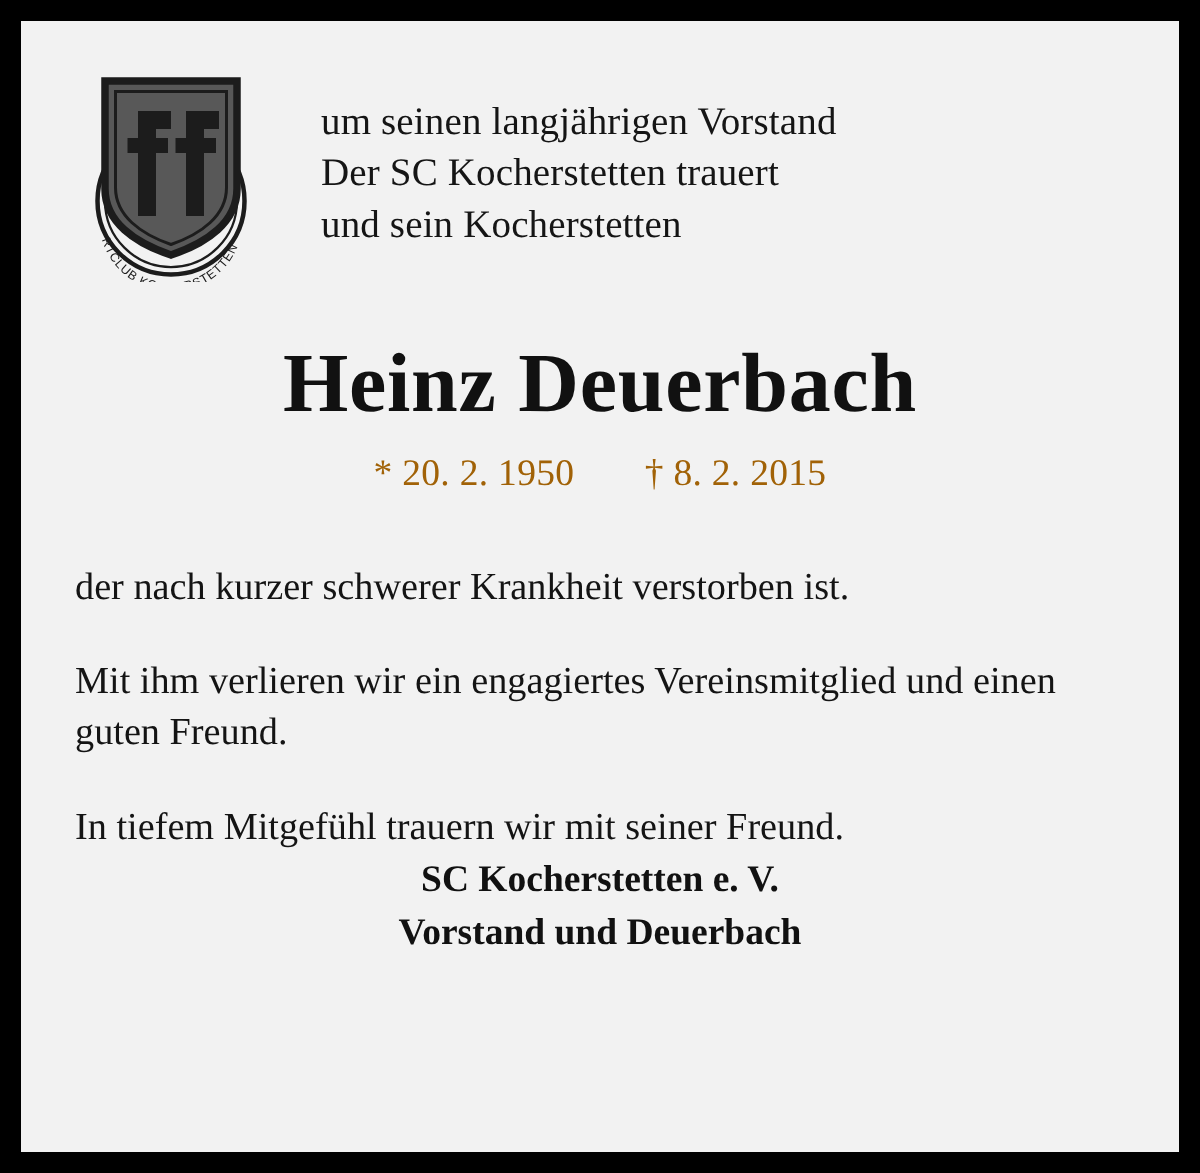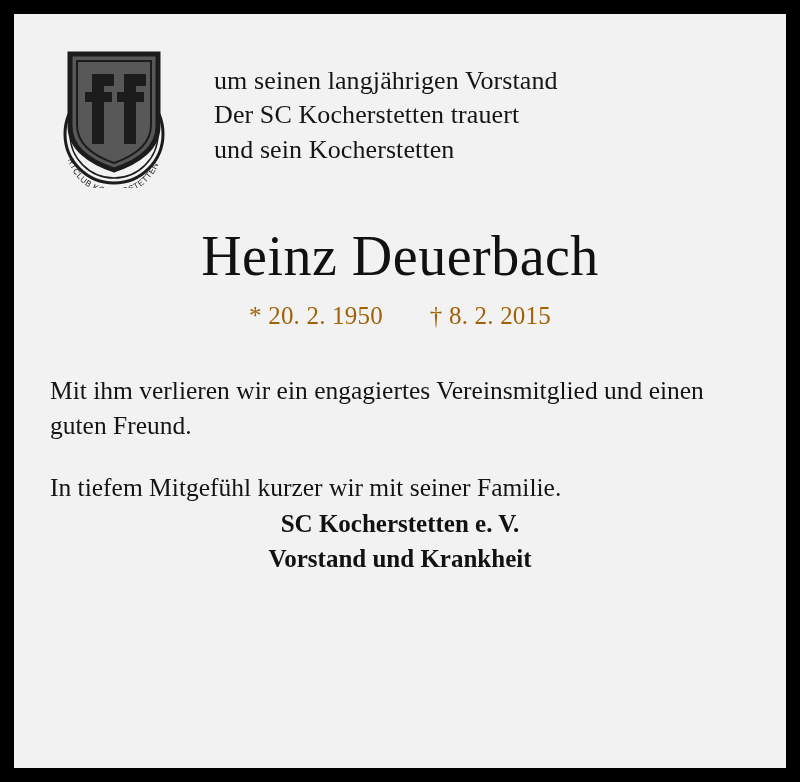--- a/index.html
+++ b/index.html
@@ -50,21 +50,21 @@
     line-height: 1.32;
     color: #151515;
     letter-spacing: 0.1px;
   }
   .header-text div { white-space: nowrap; }
 
   
   .name {
     text-align: center;
     font-size: 56px;
-    font-weight: normal;
+    font-weight: bold;
     color: #111111;
     margin-top: 36px;
     letter-spacing: 0.5px;
   }
   .dates {
     text-align: center;
     font-size: 25px;
     color: #a16207;
     margin-top: 14px;
     letter-spacing: 0.2px;
@@ -140,23 +140,24 @@
 
     <div class="name">Heinz Deuerbach</div>
 
     <div class="dates">
       <span>* 20. 2. 1950</span>
       <span class="gap"></span>
       <span>† 8. 2. 2015</span>
     </div>
 
     <div class="body-text">
+      <p>der nach kurzer schwerer Krankheit verstorben ist.</p>
       <p>Mit ihm verlieren wir ein engagiertes Vereinsmitglied und einen guten Freund.</p>
-      <p>In tiefem Mitgefühl kurzer wir mit seiner Familie.</p>
+      <p>In tiefem Mitgefühl trauern wir mit seiner Freund.</p>
     </div>
 
     <div class="signature">
       <div>SC Kocherstetten e. V.</div>
-      <div>Vorstand und Krankheit</div>
+      <div>Vorstand und Deuerbach</div>
     </div>
 
   </div>
 </div>
 
 </body></html>

